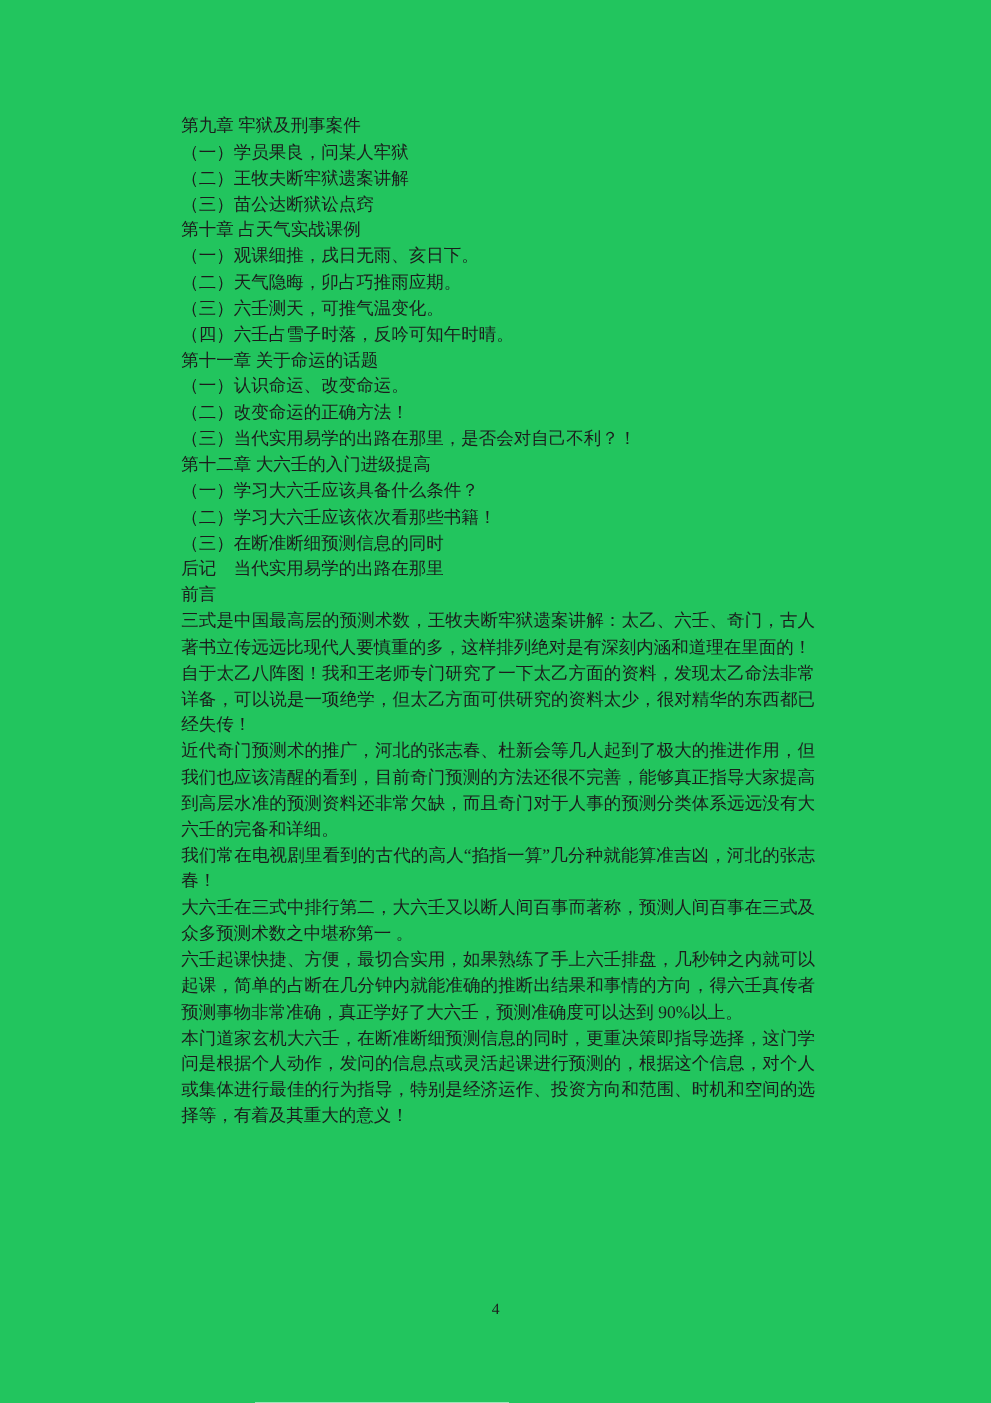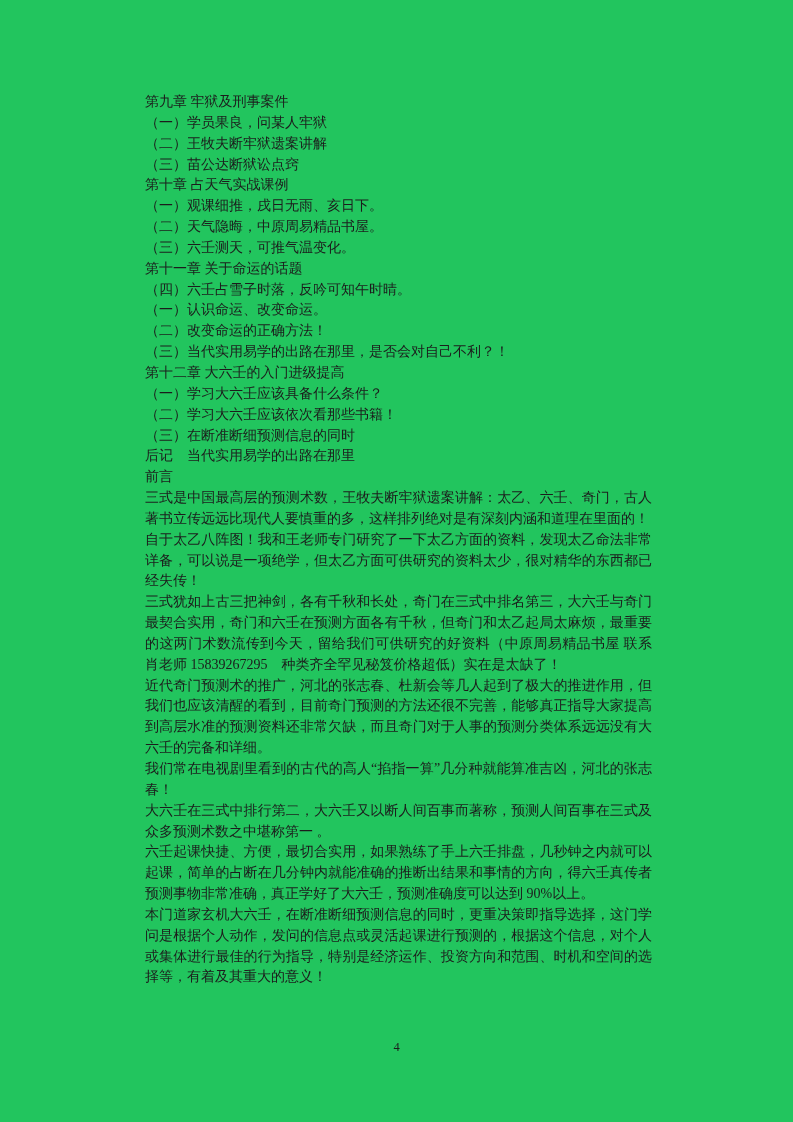--- a/index.html
+++ b/index.html
@@ -51,38 +51,37 @@
 
 <div class="page">
   <div class="content">
     <div>
         <div class="toc-line">第九章 牢狱及刑事案件</div>
         <div class="toc-line">（一）学员果良，问某人牢狱</div>
         <div class="toc-line">（二）王牧夫断牢狱遗案讲解</div>
         <div class="toc-line">（三）苗公达断狱讼点窍</div>
         <div class="toc-line">第十章 占天气实战课例</div>
         <div class="toc-line">（一）观课细推，戌日无雨、亥日下。</div>
-        <div class="toc-line">（二）天气隐晦，中原周易精品书屋。</div>
+        <div class="toc-line">（二）天气隐晦，卯占巧推雨应期。</div>
         <div class="toc-line">（三）六壬测天，可推气温变化。</div>
+        <div class="toc-line">（四）六壬占雪子时落，反吟可知午时晴。</div>
         <div class="toc-line">第十一章 关于命运的话题</div>
-        <div class="toc-line">（四）六壬占雪子时落，反吟可知午时晴。</div>
         <div class="toc-line">（一）认识命运、改变命运。</div>
         <div class="toc-line">（二）改变命运的正确方法！</div>
         <div class="toc-line">（三）当代实用易学的出路在那里，是否会对自己不利？！</div>
         <div class="toc-line">第十二章 大六壬的入门进级提高</div>
         <div class="toc-line">（一）学习大六壬应该具备什么条件？</div>
         <div class="toc-line">（二）学习大六壬应该依次看那些书籍！</div>
         <div class="toc-line">（三）在断准断细预测信息的同时</div>
         <div class="toc-line">后记　当代实用易学的出路在那里</div>
       </div>
     <div class="toc-line">前言</div>
     <div>
         <div class="para">三式是中国最高层的预测术数，王牧夫断牢狱遗案讲解：太乙、六壬、奇门，古人著书立传远远比现代人要慎重的多，这样排列绝对是有深刻内涵和道理在里面的！</div>
         <div class="para">自于太乙八阵图！我和王老师专门研究了一下太乙方面的资料，发现太乙命法非常详备，可以说是一项绝学，但太乙方面可供研究的资料太少，很对精华的东西都已经失传！</div>
-        <div class="para">三式犹如上古三把神剑，各有千秋和长处，奇门在三式中排名第三，大六壬与奇门最契合实用，奇门和六壬在预测方面各有千秋，但奇门和太乙起局太麻烦，最重要的这两门术数流传到今天，留给我们可供研究的好资料（中原周易精品书屋 联系肖老师 15839267295　种类齐全罕见秘笈价格超低）实在是太缺了！</div>
         <div class="para">近代奇门预测术的推广，河北的张志春、杜新会等几人起到了极大的推进作用，但我们也应该清醒的看到，目前奇门预测的方法还很不完善，能够真正指导大家提高到高层水准的预测资料还非常欠缺，而且奇门对于人事的预测分类体系远远没有大六壬的完备和详细。</div>
         <div class="para">我们常在电视剧里看到的古代的高人“掐指一算”几分种就能算准吉凶，河北的张志春！</div>
         <div class="para">大六壬在三式中排行第二，大六壬又以断人间百事而著称，预测人间百事在三式及众多预测术数之中堪称第一 。</div>
         <div class="para">六壬起课快捷、方便，最切合实用，如果熟练了手上六壬排盘，几秒钟之内就可以起课，简单的占断在几分钟内就能准确的推断出结果和事情的方向，得六壬真传者预测事物非常准确，真正学好了大六壬，预测准确度可以达到 90%以上。</div>
         <div class="para">本门道家玄机大六壬，在断准断细预测信息的同时，更重决策即指导选择，这门学问是根据个人动作，发问的信息点或灵活起课进行预测的，根据这个信息，对个人或集体进行最佳的行为指导，特别是经济运作、投资方向和范围、时机和空间的选择等，有着及其重大的意义！</div>
       </div>
   </div>
   <div class="page-number">4</div>
 </div>
 

